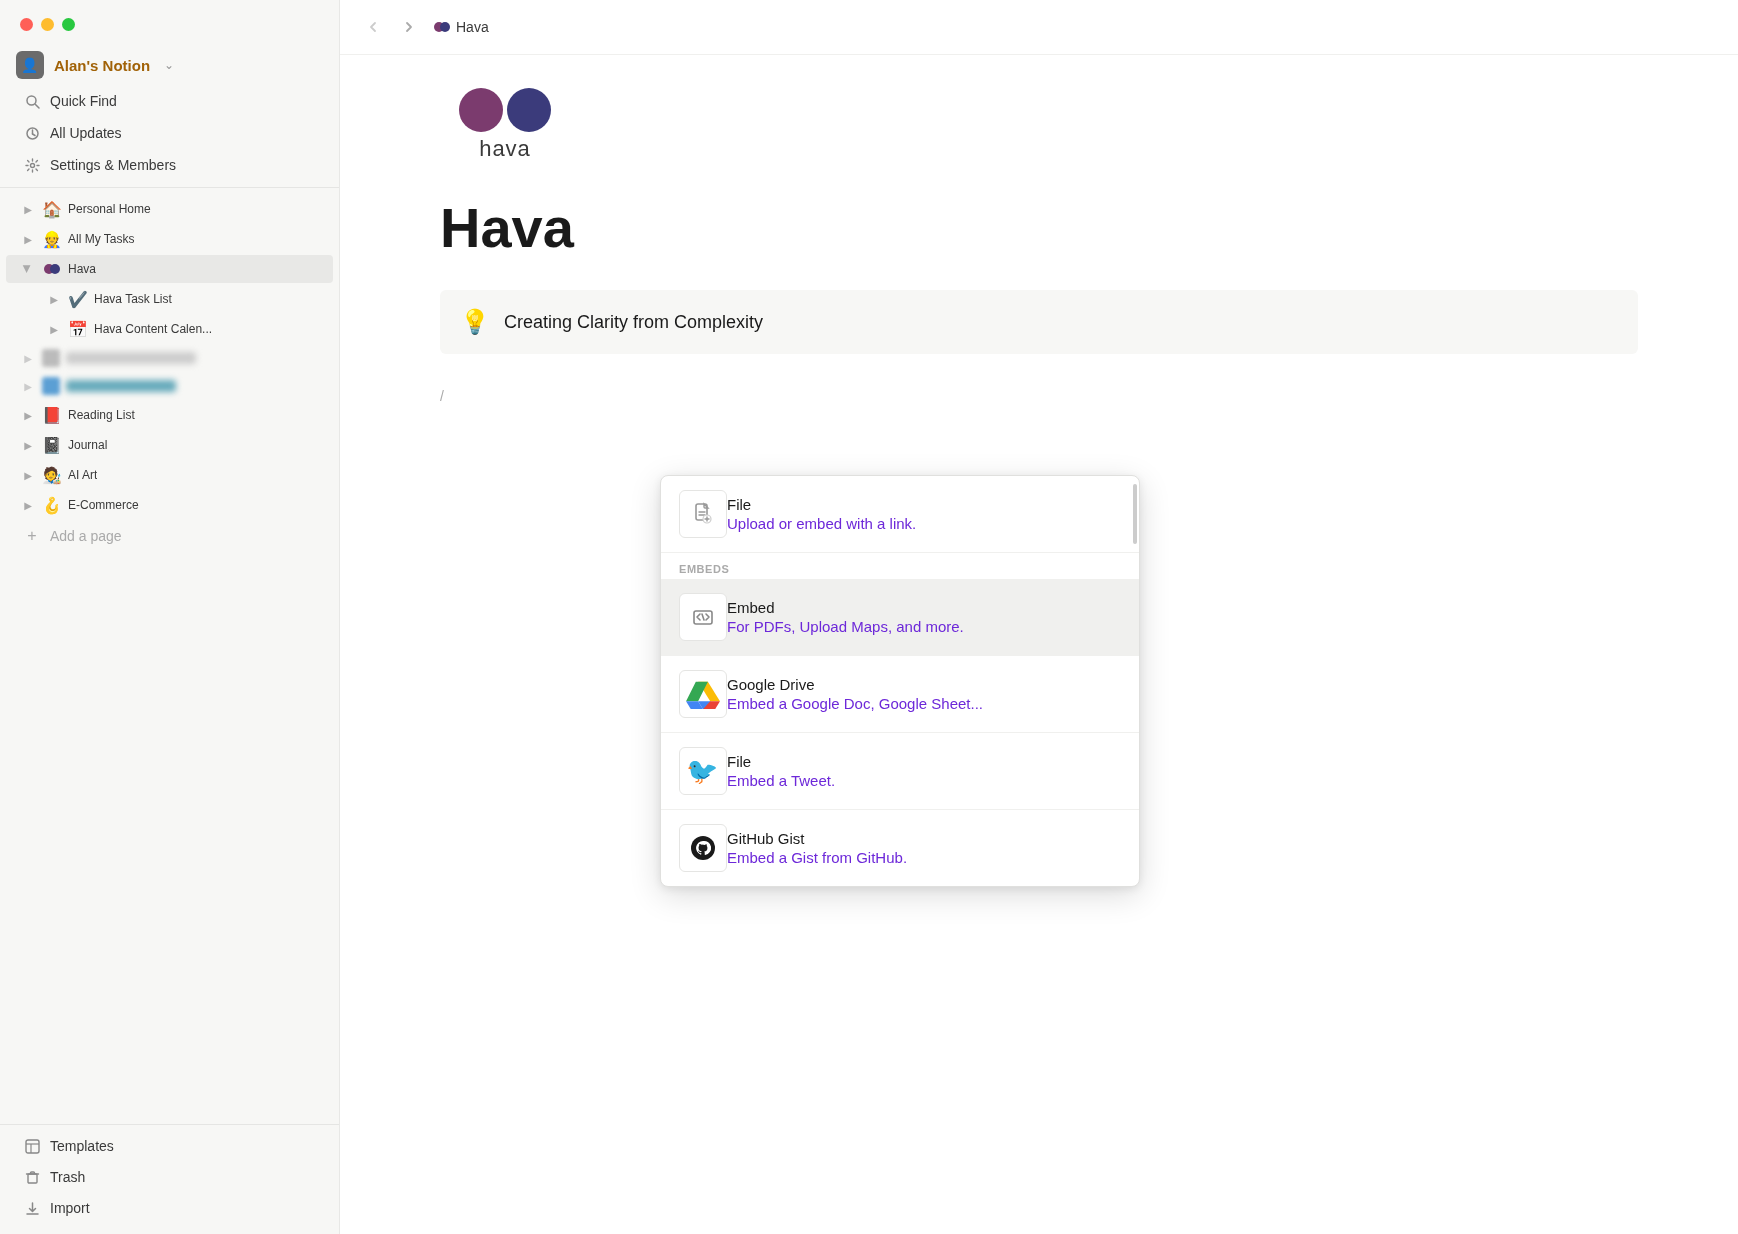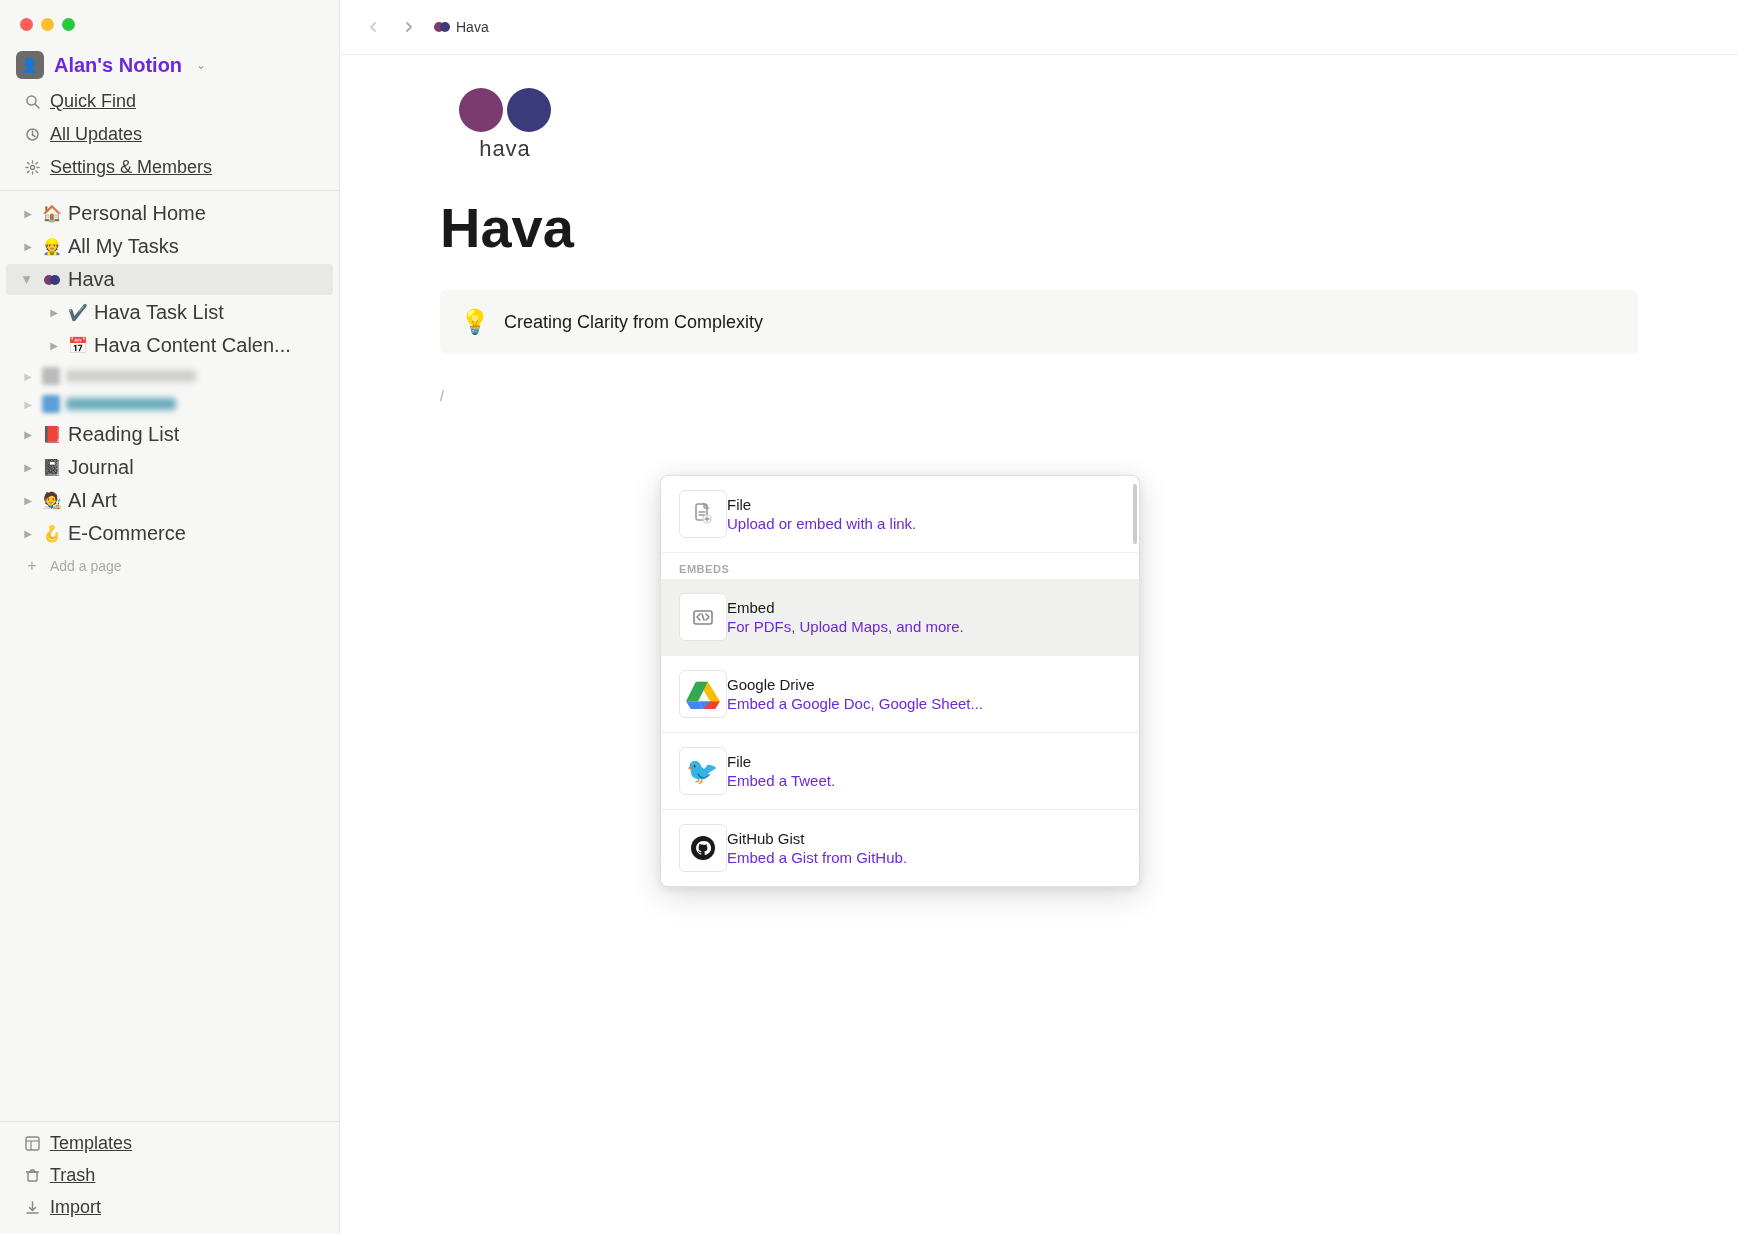--- a/index.html
+++ b/index.html
@@ -53,23 +53,23 @@
       height: 28px;
       border-radius: 6px;
       background: #6b6b6b;
       display: flex;
       align-items: center;
       justify-content: center;
       color: white;
       font-size: 14px;
     }
     .workspace-name {
-      font-size: 20px;
+      font-size: 15px;
       font-weight: 600;
-      color: #6d28d9;
+      color: #a16207;
     }
     .workspace-chevron {
       font-size: 12px;
       color: #999;
       margin-left: 4px;
     }
 
     
     .nav-item {
       display: flex;
@@ -85,21 +85,21 @@
     .nav-icon {
       width: 20px;
       height: 20px;
       display: flex;
       align-items: center;
       justify-content: center;
       font-size: 15px;
       color: #777;
       flex-shrink: 0;
     }
-    .nav-label { font-size: 18px; color: #3a3a3a; text-decoration: underline; }
+    .nav-label { font-size: 14px; color: #3a3a3a; }
 
     
     .sidebar-divider {
       height: 1px;
       background: #e5e5e3;
       margin: 6px 0;
     }
 
     
     .page-item {
@@ -129,21 +129,21 @@
     .page-icon {
       width: 20px;
       height: 20px;
       display: flex;
       align-items: center;
       justify-content: center;
       font-size: 16px;
       flex-shrink: 0;
     }
     .page-title {
-      font-size: 20px;
+      font-size: 12px;
       color: #3a3a3a;
       white-space: nowrap;
       overflow: hidden;
       text-overflow: ellipsis;
     }
 
     
     .sub-item {
       padding-left: 40px;
     }

